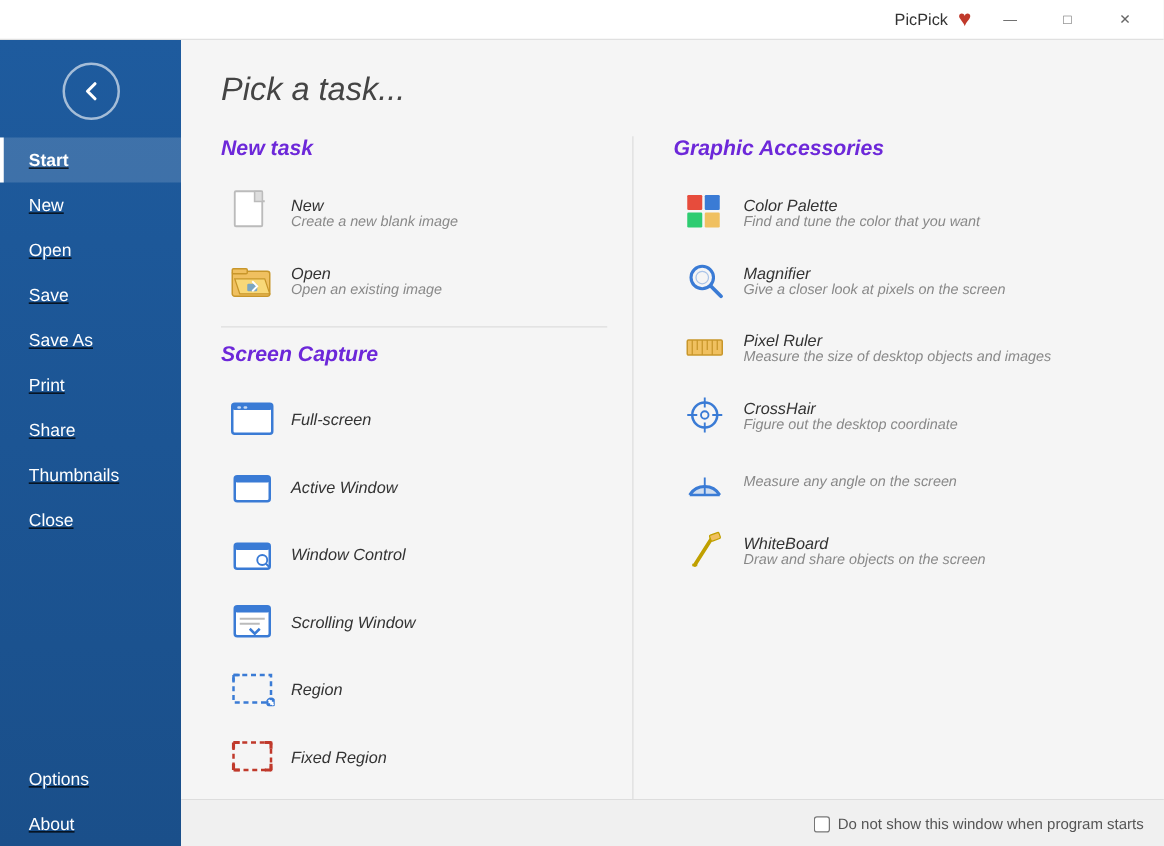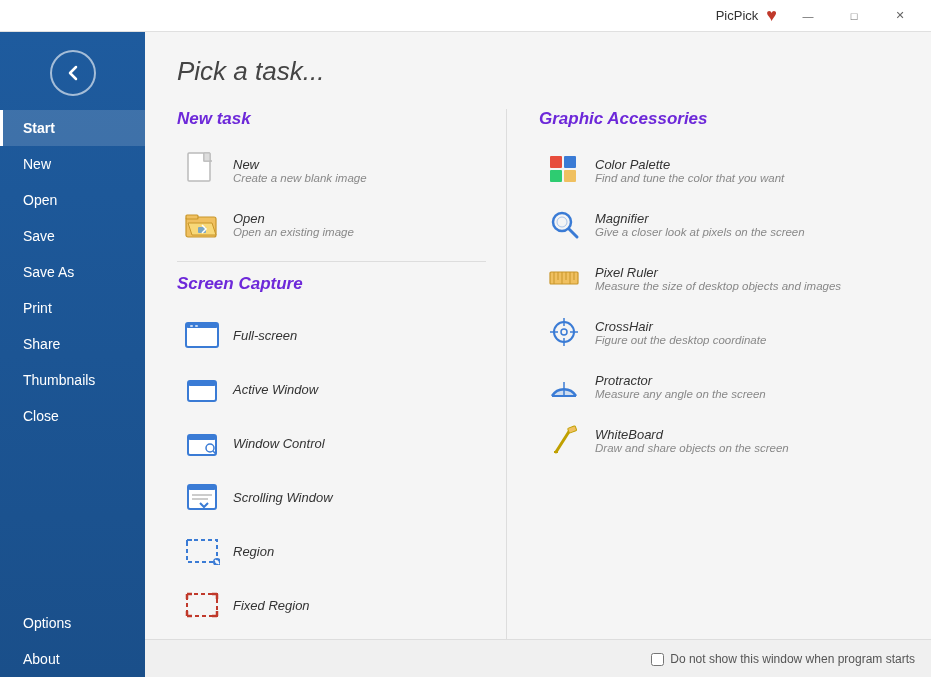--- a/index.html
+++ b/index.html
@@ -49,20 +49,21 @@
       height: 645px;
     }
 
     
     .sidebar {
       width: 145px;
       background: linear-gradient(180deg, #1e5b9e 0%, #1a4f8a 100%);
       display: flex;
       flex-direction: column;
       align-items: stretch;
+      text-decoration: underline;
     }
     .sidebar-back {
       display: flex;
       align-items: center;
       justify-content: center;
       padding: 18px 0 14px 0;
     }
     .back-circle {
       width: 46px;
       height: 46px;
@@ -491,21 +492,20 @@
         <div class="task-item">
           <div class="task-icon">
             <svg width="32" height="32" viewBox="0 0 32 32">
               <path d="M4 26 A14 14 0 0 1 28 26 Z" fill="#3a7bd5" opacity="0.2"></path>
               <path d="M4 26 A14 14 0 0 1 28 26" fill="none" stroke="#3a7bd5" stroke-width="2.5"></path>
               <line x1="4" y1="26" x2="28" y2="26" stroke="#3a7bd5" stroke-width="2"></line>
               <line x1="16" y1="26" x2="16" y2="12" stroke="#3a7bd5" stroke-width="1.5"></line>
             </svg>
           </div>
           <div class="task-text-group">
-            <span class="task-label">Protractor</span>
             <span class="task-desc">Measure any angle on the screen</span>
           </div>
         </div>
 
         <div class="task-item">
           <div class="task-icon">
             <svg width="32" height="32" viewBox="0 0 32 32">
               <line x1="8" y1="28" x2="22" y2="6" stroke="#c0a000" stroke-width="3" stroke-linecap="round"></line>
               <rect x="20" y="3" width="8" height="5" rx="1" fill="#f0c060" stroke="#c0a000" stroke-width="1" transform="rotate(-20 24 5)"></rect>
               <line x1="6" y1="28" x2="10" y2="28" stroke="#c0a000" stroke-width="2"></line>

